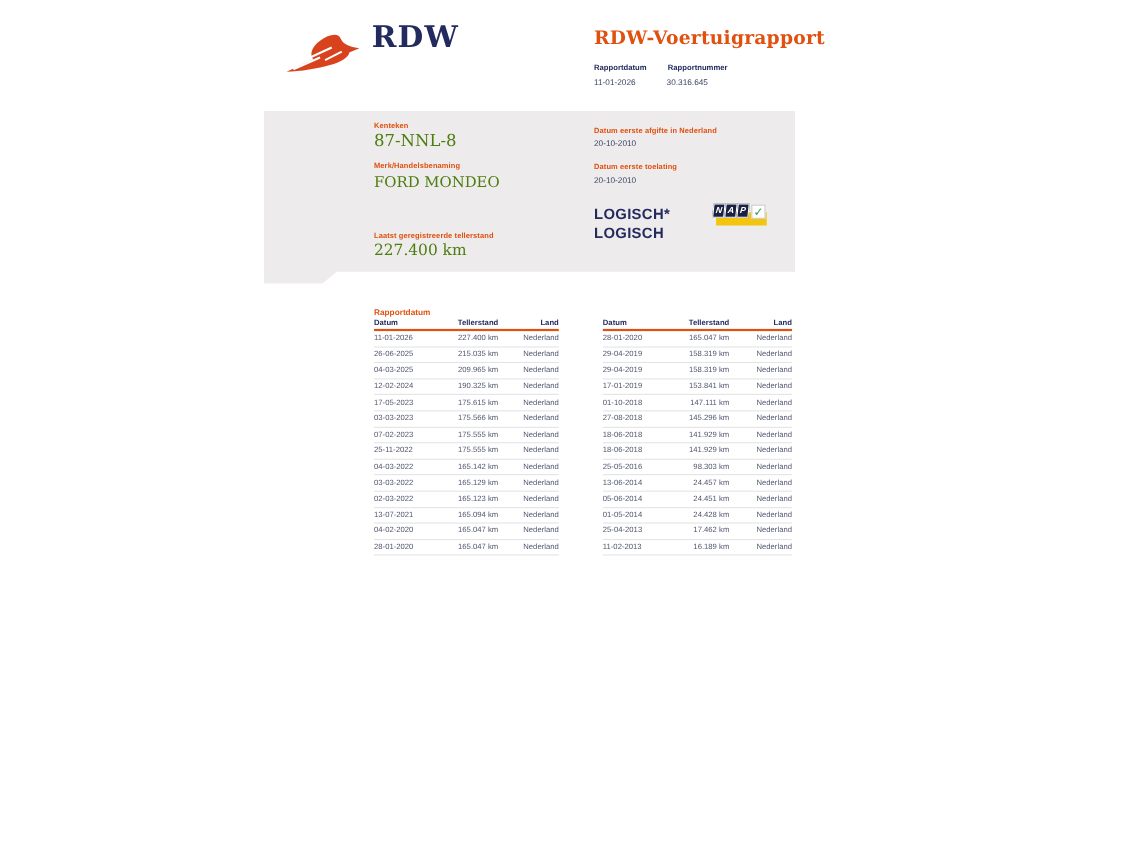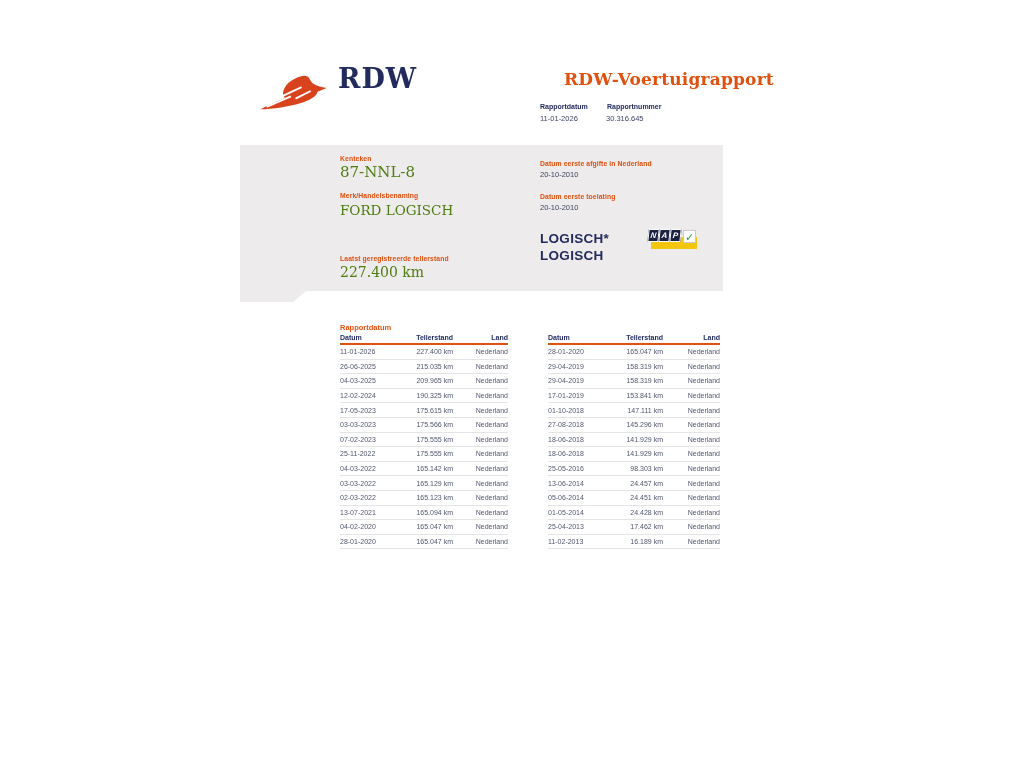--- a/index.html
+++ b/index.html
@@ -2,21 +2,20 @@
 <html><head>
 <meta charset="utf-8">
 <style>
   * { margin:0; padding:0; box-sizing:border-box; }
   html,body { background:#ffffff; }
   .page {
     position:relative; width:1024px; height:560px;
     background:#ffffff; overflow:hidden;
     font-family:"Liberation Sans","DejaVu Sans",sans-serif;
     color:#232b5e;
-    margin-top:44px;
   }
   .abs { position:absolute; }
 
   
   .rdw-wordmark {
     font-family:"DejaVu Serif",serif; font-size:27px; font-weight:600;
     color:#232b5e; letter-spacing:1px;
   }
   .report-title {
     font-family:"DejaVu Serif",serif; font-size:17px; font-weight:600;
@@ -90,31 +89,31 @@
       <path fill="#d8431d" d="M6 50 C18 44 30 39 38 35 C33 30 36 20 46 13 C54 7 63 4 68 7 C71 9 71 13 75 16 C79 19 86 21 93 22 L81 27 C80 33 70 39 58 42 C44 46 22 50 6 50 Z"></path>
       <g stroke="#ffffff" stroke-width="2.4" fill="none">
         <path d="M14 47 L46 33"></path>
         <path d="M34 33 L60 21"></path>
         <path d="M52 36 L72 26"></path>
       </g>
     </svg>
   </div>
   <div class="abs rdw-wordmark" style="left:338px; top:19px;">RDW</div>
 
-  <div class="abs report-title" style="left:564px; top:25px;text-align:right;">RDW-Voertuigrapport</div>
+  <div class="abs report-title" style="left:540px; top:25px;text-align:right;">RDW-Voertuigrapport</div>
   <div class="abs meta-label" style="left:540px; top:59px;">Rapportdatum</div>
   <div class="abs meta-label" style="left:607px; top:59px;">Rapportnummer</div>
   <div class="abs meta-value" style="left:540px; top:70px;">11-01-2026</div>
   <div class="abs meta-value" style="left:606px; top:70px;">30.316.645</div>
 
   <div class="abs panel">
     <div class="abs fld-label" style="left:100px; top:10px;">Kenteken</div>
     <div class="abs fld-serif" style="left:100px; top:18px; font-size:15px;">87-NNL-8</div>
     <div class="abs fld-label" style="left:100px; top:47px;">Merk/Handelsbenaming</div>
-    <div class="abs fld-serif" style="left:100px; top:57px; font-size:13.5px;">FORD LOGISCH</div>
+    <div class="abs fld-serif" style="left:100px; top:57px; font-size:13.5px;">FORD MONDEO</div>
     <div class="abs fld-label" style="left:100px; top:110px;">Laatst geregistreerde tellerstand</div>
     <div class="abs fld-serif" style="left:100px; top:119px; font-size:14px;">227.400 km</div>
 
     <div class="abs fld-label" style="left:300px; top:15px;">Datum eerste afgifte in Nederland</div>
     <div class="abs fld-small" style="left:300px; top:25px;">20-10-2010</div>
     <div class="abs fld-label" style="left:300px; top:48px;">Datum eerste toelating</div>
     <div class="abs fld-small" style="left:300px; top:58px;">20-10-2010</div>
 
     <div class="abs verdict" style="left:300px; top:85px;">
       <div>LOGISCH*</div>

